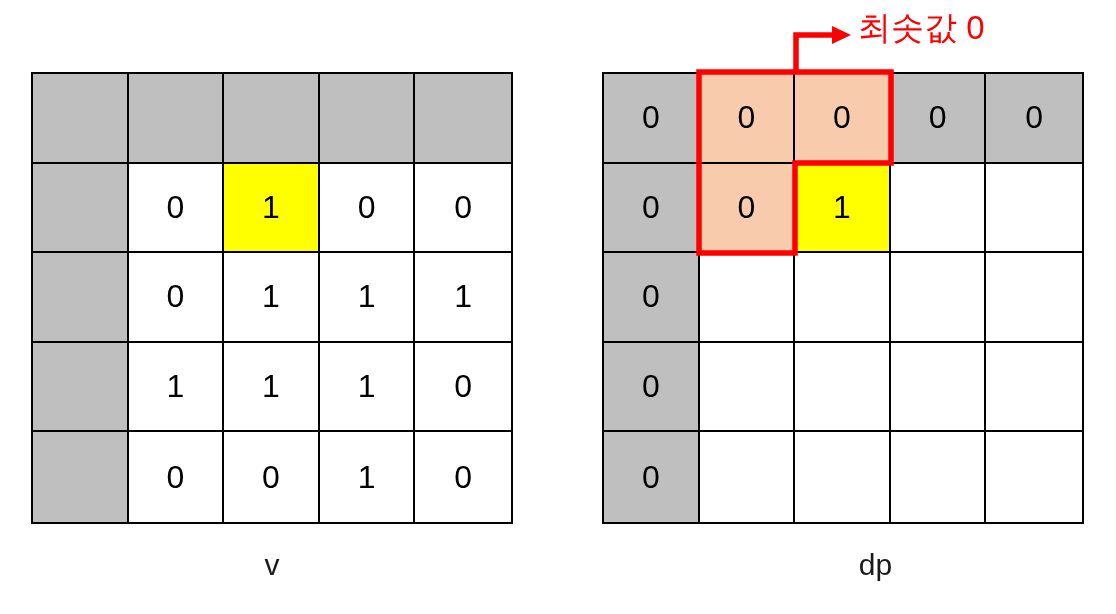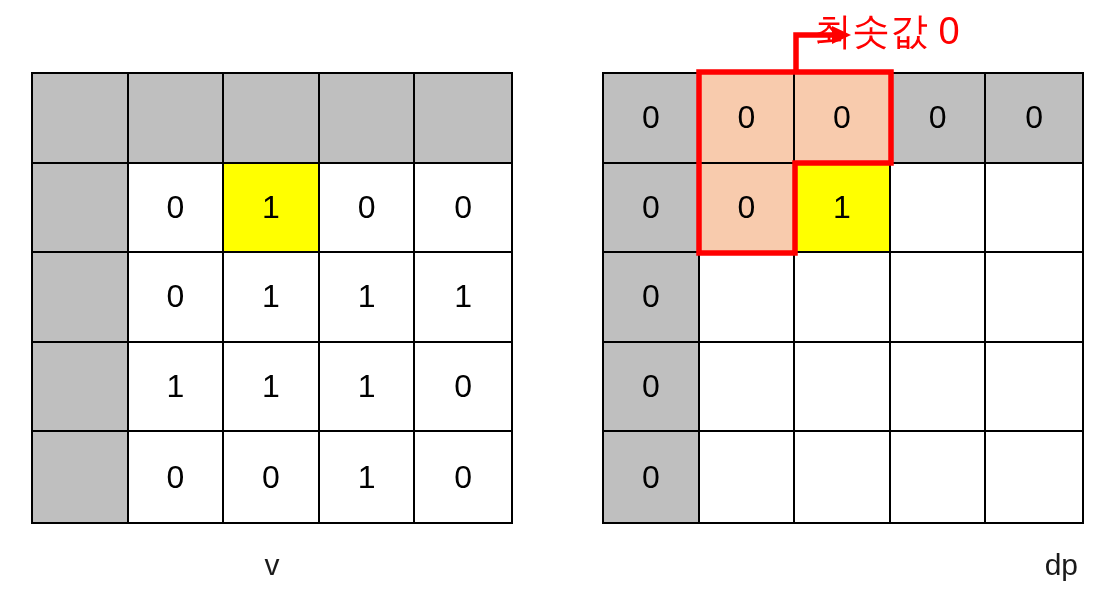--- a/index.html
+++ b/index.html
@@ -48,33 +48,33 @@
   .grid-label {
     position: absolute;
     top: 548px;
     height: 36px;
     text-align: center;
     font-size: 30px;
     color: #1a1a1a;
     font-stretch: condensed;
   }
   #label-v  { left: 31px;  width: 482px; }
-  #label-dp { left: 595px; width: 483px; text-align: right; }
+  #label-dp { left: 634px; width: 483px; }
   #overlay {
     position: absolute;
     left: 0; top: 0;
     width: 1116px;
     height: 614px;
     pointer-events: none;
   }
   #annotation-text {
     position: absolute;
-    left: 814px;
+    left: 858px;
     top: 6px;
-    font-size: 38px;
+    font-size: 33px;
     color: var(--highlight-red, #FF0000);
     white-space: nowrap;
     font-stretch: condensed;
   }
 </style>
 </head>
 <body>
 
 <div id="canvas">
 

